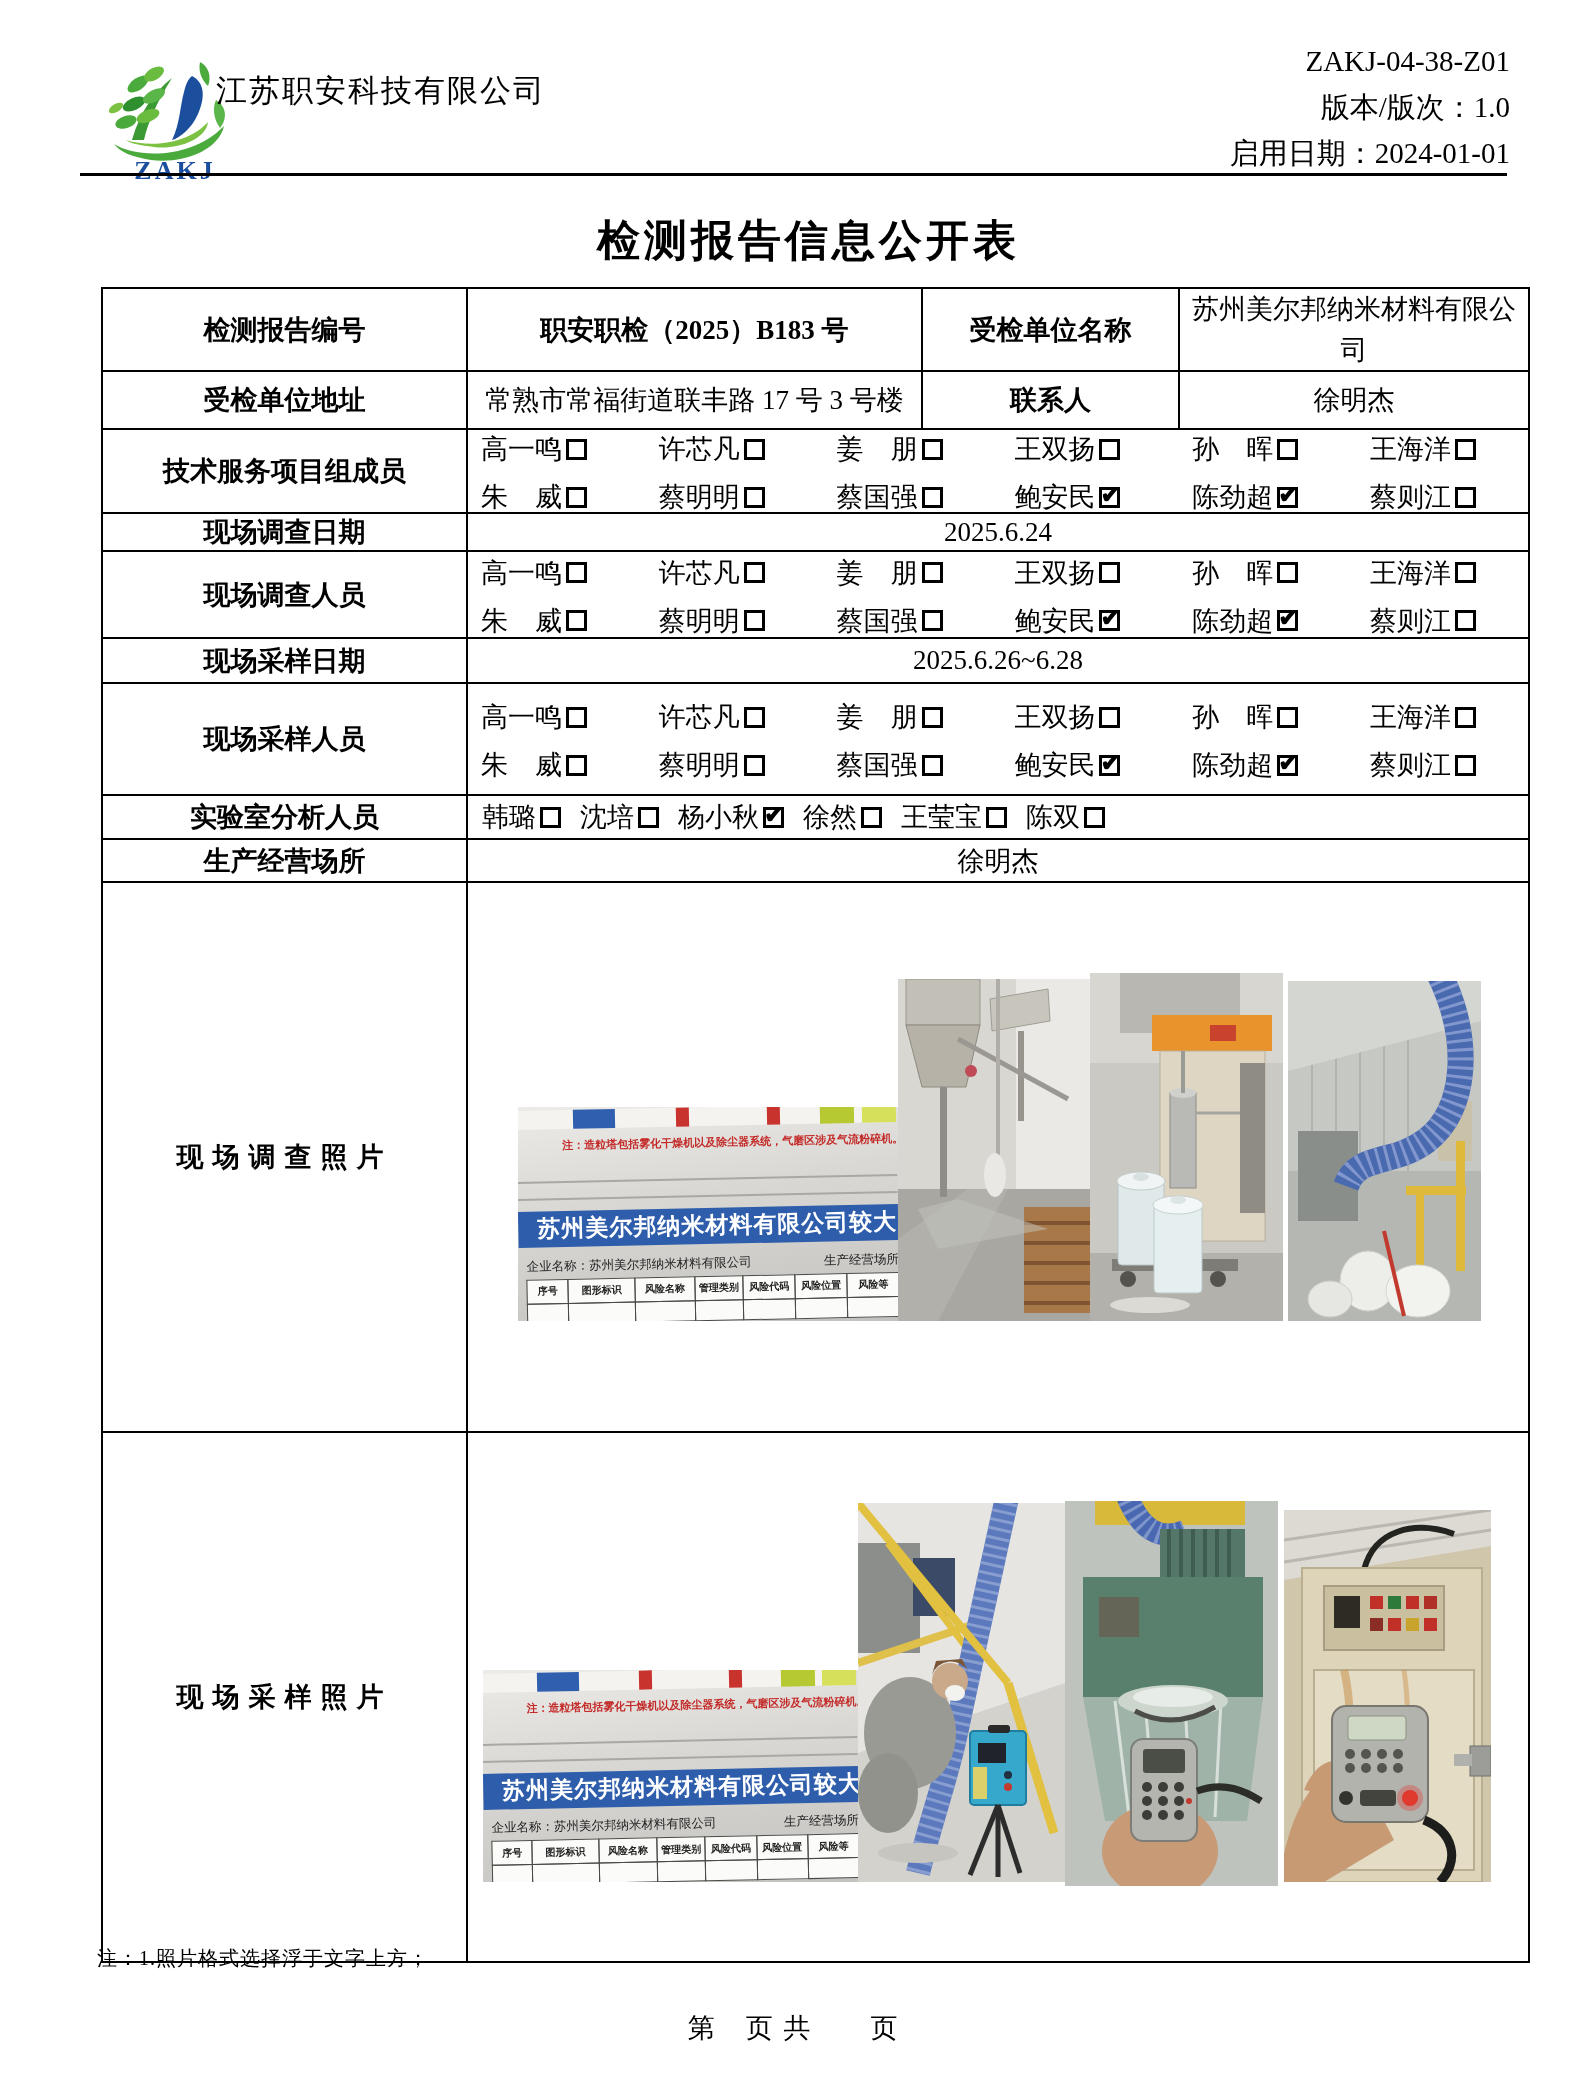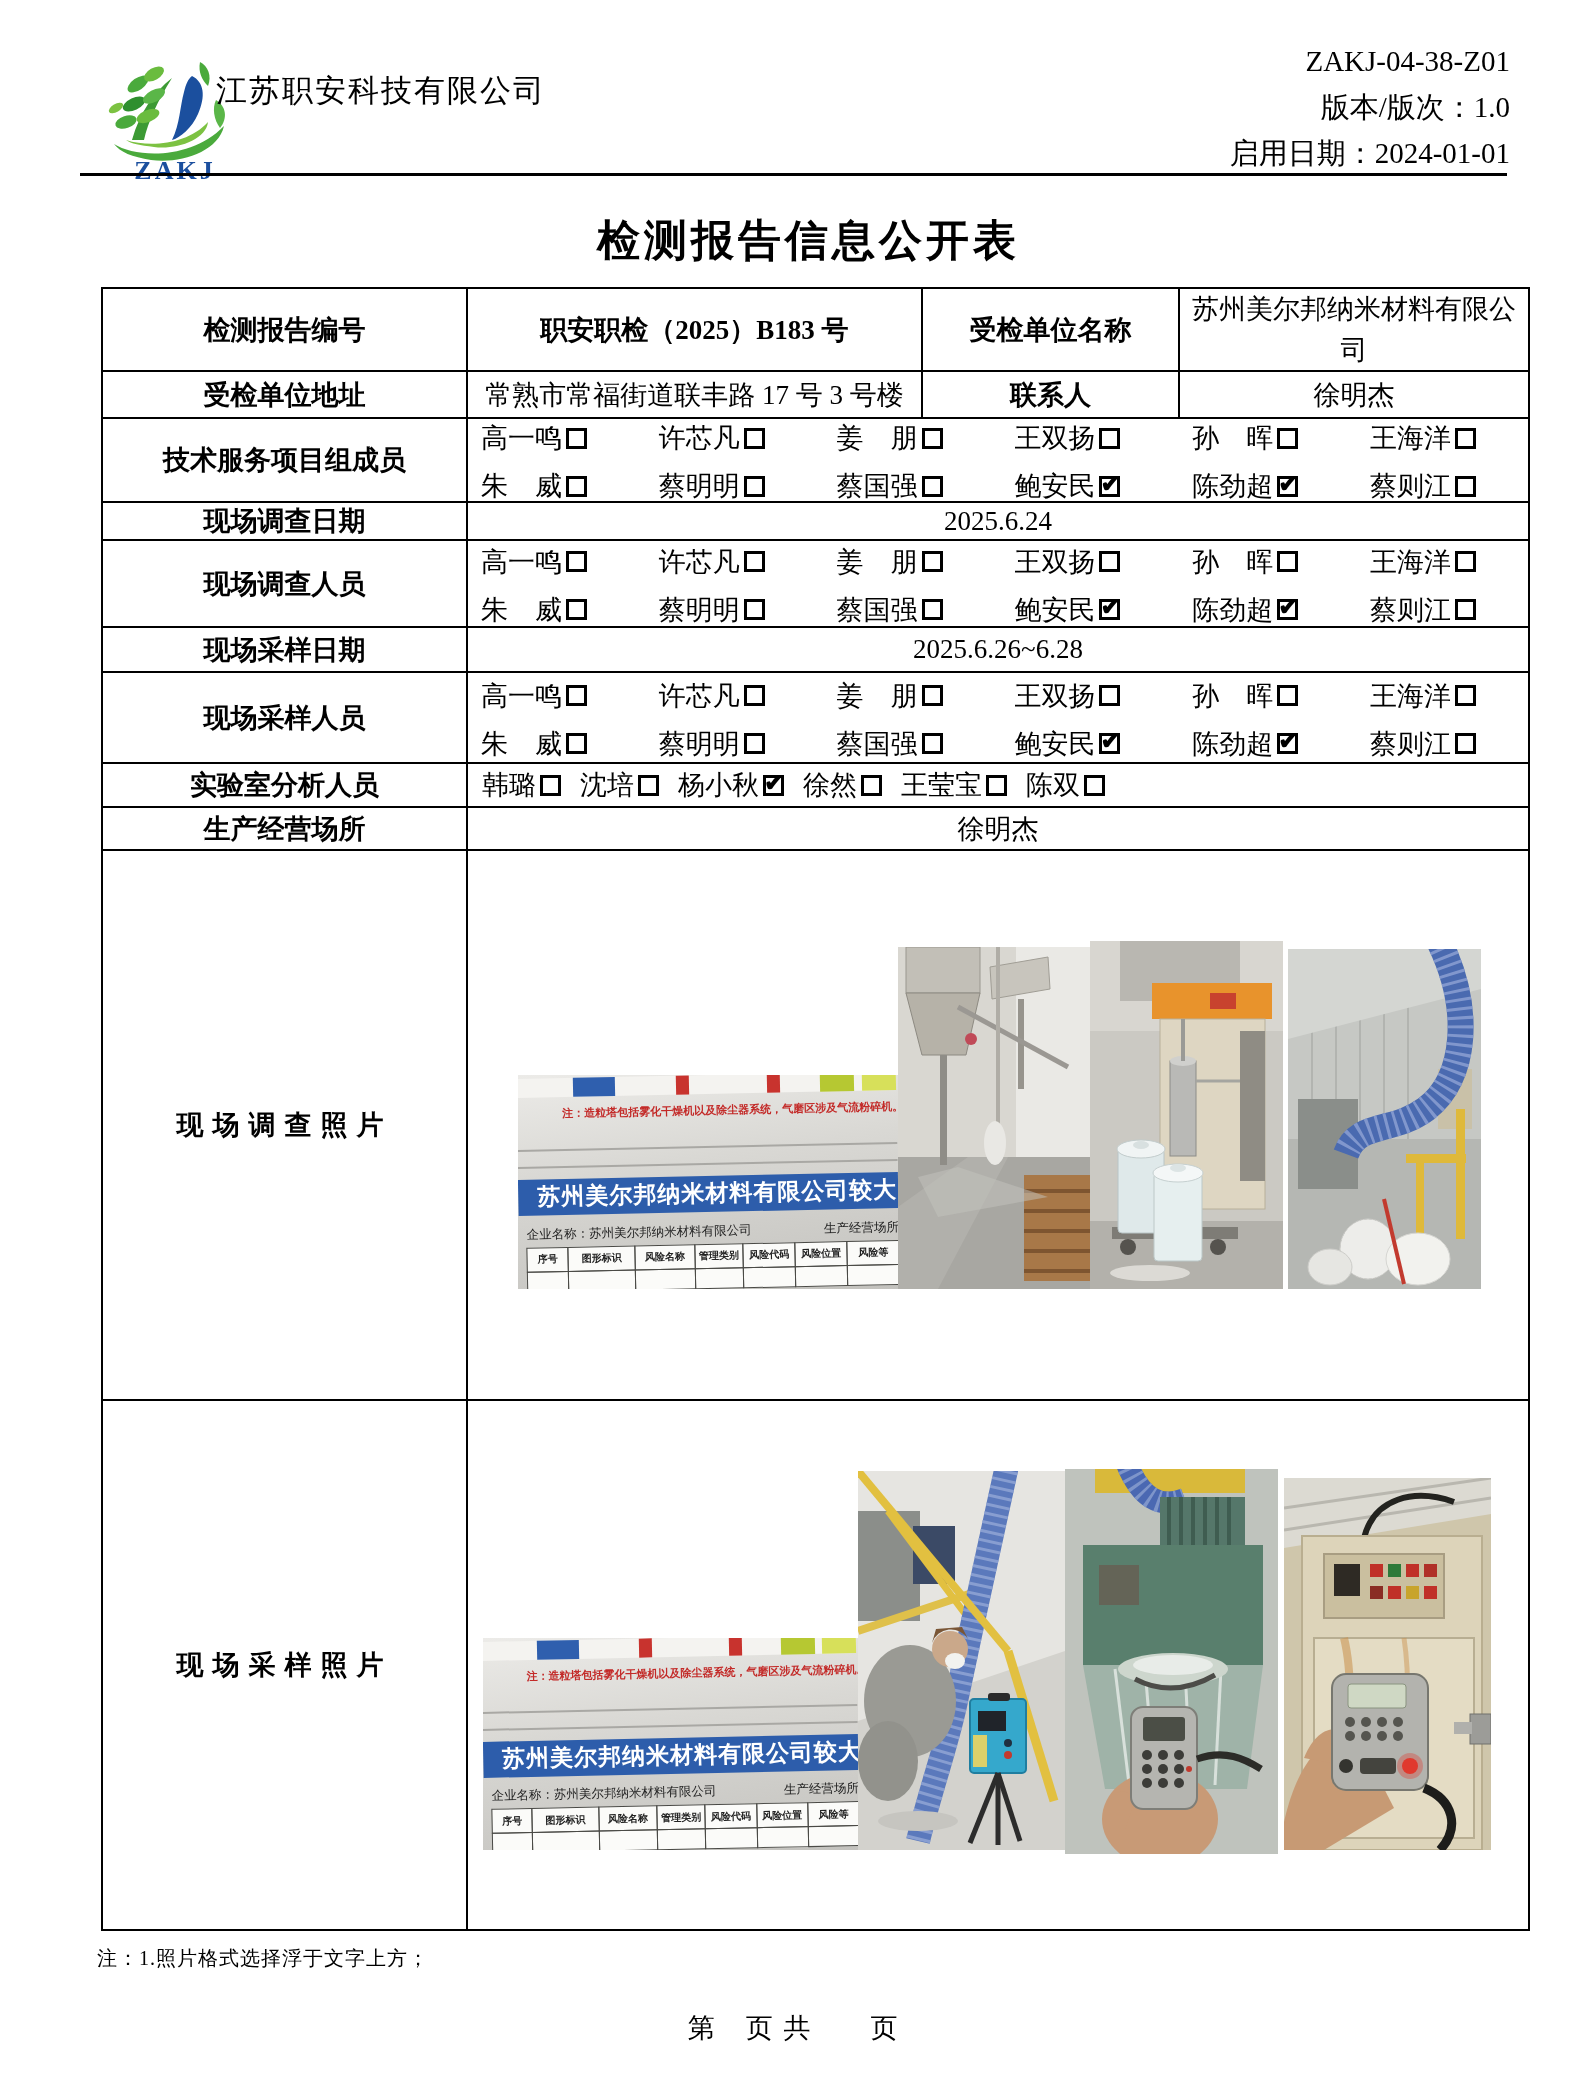--- a/index.html
+++ b/index.html
@@ -112,21 +112,21 @@
       </colgroup>
     <tbody>
         <tr style="height:81px">
       <td class="lbl">检测报告编号</td>
       <td class="val-left">职安职检（2025）B183 号</td>
       <td class="lbl">受检单位名称</td>
       <td>
             <div class="unitname">苏州美尔邦纳米材料有限公司</div>
           </td>
     </tr>
-    <tr style="height:47px">
+    <tr style="height:58px">
       <td class="lbl">受检单位地址</td>
       <td>常熟市常福街道联丰路 17 号 3 号楼</td>
       <td class="lbl">联系人</td>
       <td>徐明杰</td>
     </tr>
     <tr style="height:84px">
       <td class="lbl">技术服务项目组成员</td>
       <td colspan="3">
         <div class="names-wrap">
           <div class="staffline">
@@ -244,21 +244,21 @@
                   <span class="cbx"></span>
                 </span>
               </div>
         </div>
       </td>
     </tr>
     <tr style="height:45px">
       <td class="lbl">现场采样日期</td>
       <td colspan="3">2025.6.26~6.28</td>
     </tr>
-    <tr style="height:91px">
+    <tr style="height:112px">
       <td class="lbl">现场采样人员</td>
       <td colspan="3">
         <div class="names-wrap">
           <div class="staffline">
                 <span class="staff">
                   <span>高一鸣</span>
                   <span class="cbx"></span>
                 </span>
                 <span class="staff">
                   <span>许芯凡</span>

